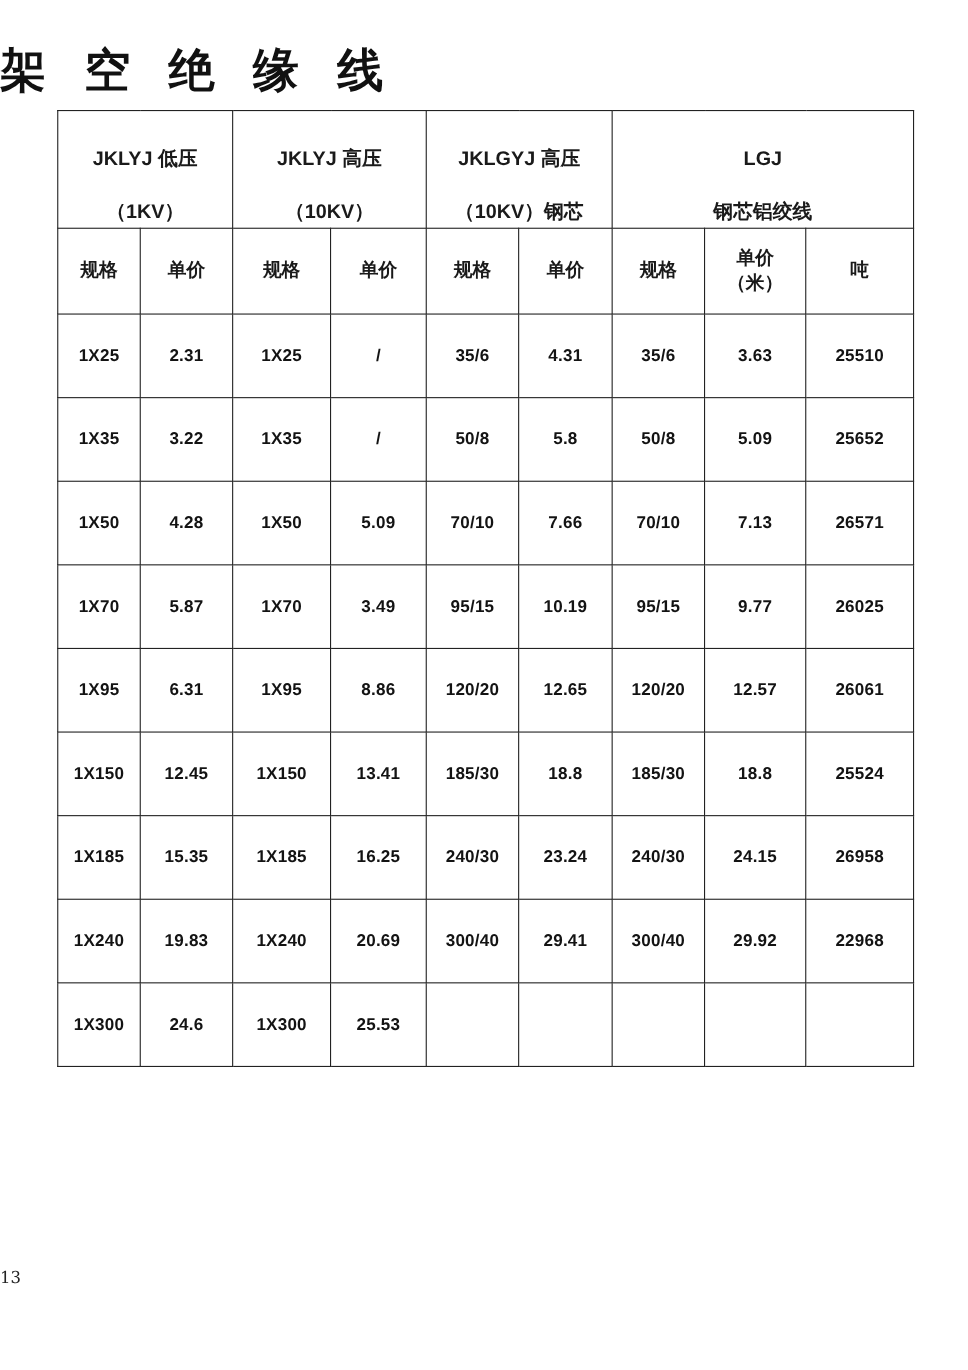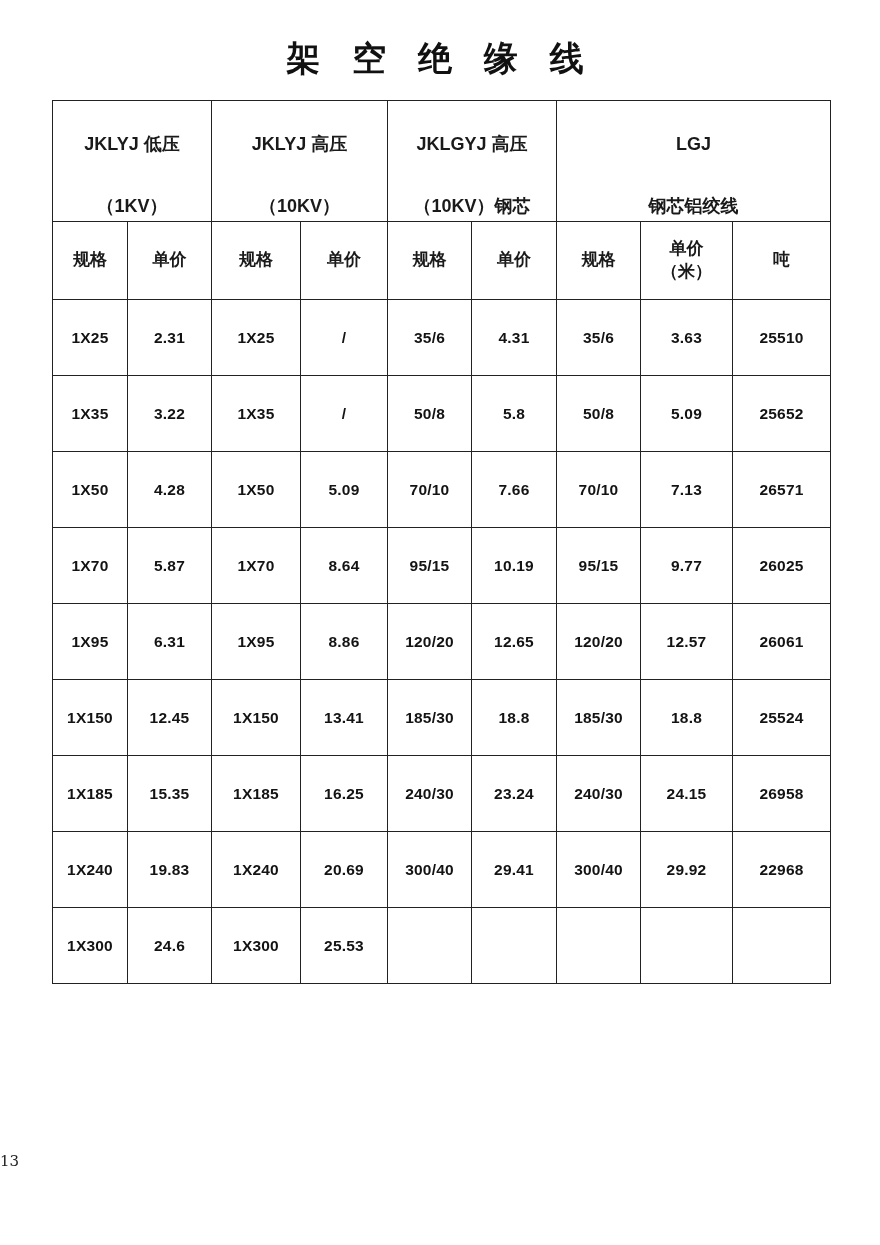--- a/index.html
+++ b/index.html
@@ -14,24 +14,24 @@
   .page {
     position: absolute;
     inset: 0;
     background: #ffffff;
   }
   .doc-title {
     position: absolute;
     top: 36px;
     left: 0;
     width: 100%;
-    text-align: center;
+    text-align: left;
     font-family: "DejaVu Serif", serif;
     font-weight: bold;
-    font-size: 34px;
+    font-size: 42px;
     letter-spacing: 10px;
     color: #111111;
     white-space: pre;
   }
   table.price-table {
     position: absolute;
     left: 52px;
     top: 100px;
     width: 778px;
     border-collapse: collapse;
@@ -50,21 +50,21 @@
     font-size: 18px;
     color: #1a1a1a;
     padding: 6px 2px;
   }
   tr.group-header-row th .grp-line1,
   tr.group-header-row th .grp-line2 {
     display: block;
     line-height: 1;
   }
   tr.group-header-row th .grp-line1 { margin-top: 28px; text-align: center; }
-  tr.group-header-row th .grp-line2 { margin-top: 44px; }
+  tr.group-header-row th .grp-line2 { margin-top: 30px; }
   tr.col-header-row th {
     height: 78px;
     font-size: 17px;
     color: #1a1a1a;
     line-height: 1.35;
     padding: 2px;
   }
   tbody.data-body td {
     height: 76px;
     font-size: 15.5px;
@@ -182,21 +182,21 @@
           <td>70/10</td>
           <td>7.66</td>
           <td>70/10</td>
           <td>7.13</td>
           <td>26571</td>
         </tr>
         <tr>
           <td>1X70</td>
           <td>5.87</td>
           <td>1X70</td>
-          <td>8.64</td>
+          <td>3.49</td>
           <td>95/15</td>
           <td>10.19</td>
           <td>95/15</td>
           <td>9.77</td>
           <td>26025</td>
         </tr>
         <tr>
           <td>1X95</td>
           <td>6.31</td>
           <td>1X95</td>

